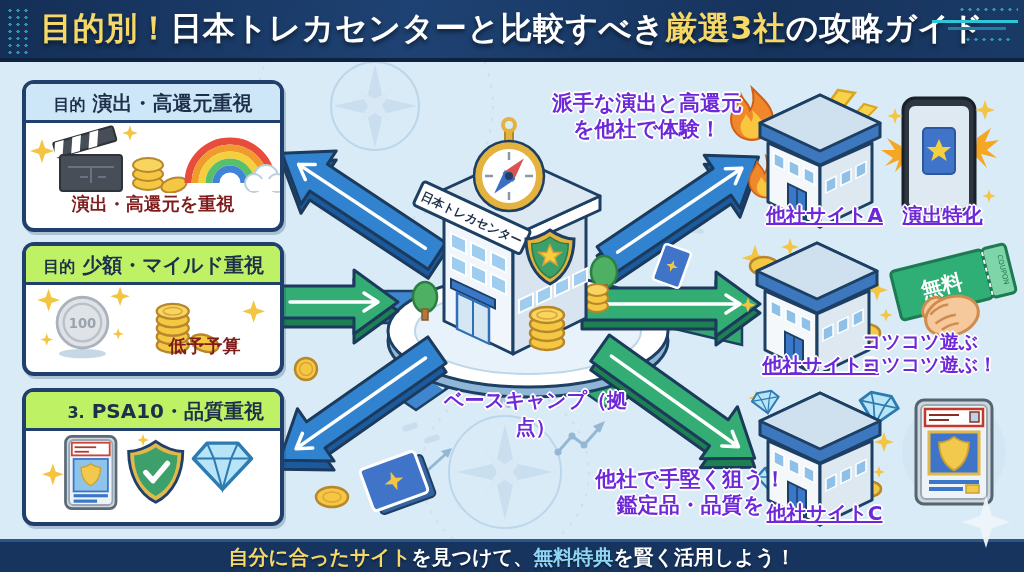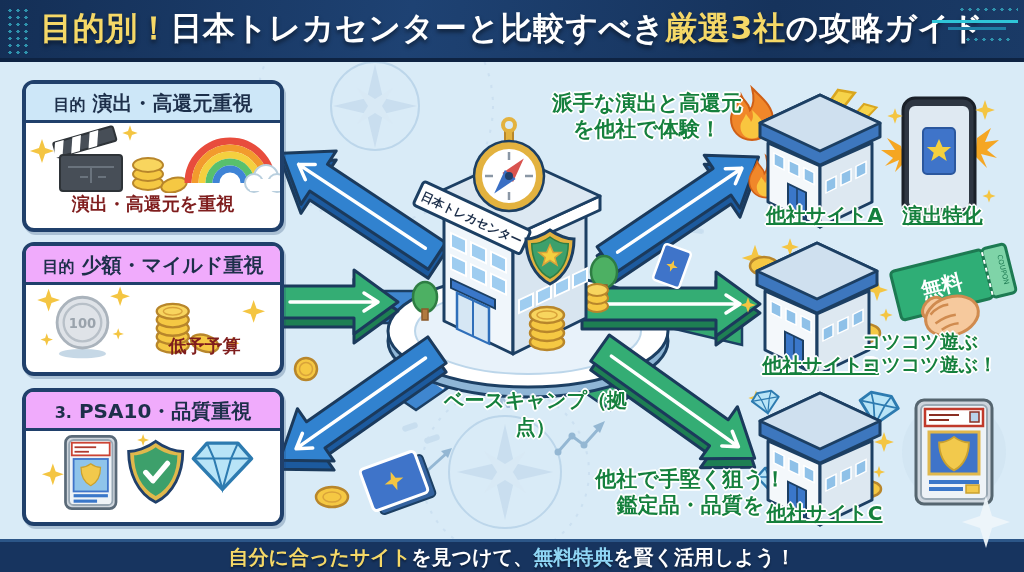--- a/index.html
+++ b/index.html
@@ -30,28 +30,28 @@
   .dots{background-image:radial-gradient(#2f93ad 1.5px,transparent 1.6px);
     background-size:8px 7px;}
   
   .box{position:absolute;left:22px;width:262px;background:#fff;z-index:10;
     border:4px solid #20406b;border-radius:12px;box-sizing:border-box;
     box-shadow:2px 3px 0 rgba(32,64,107,.25);}
   .box-header{border-bottom:3px solid #20406b;border-radius:7px 7px 0 0;
     text-align:center;font-weight:900;color:#1d2f4a;padding:8px 16px 6px;
     font-size:20px;line-height:1.1;white-space:nowrap;}
   .hdr-blue{background:#cde7f8;}
-  .hdr-green{background:#f0abfc;}
+  .hdr-green{background:#bef264;text-align:right;}
   .box-prefix{font-size:16px;margin-right:7px;}
   .box-body{position:relative;}
   .box-caption{position:absolute;left:0;right:0;bottom:4px;text-align:center;
     font-weight:900;font-size:18px;color:#7f1d1d;}
   .box2-caption{left:104px;right:1px;bottom:6px;}
   
-  .lbl{position:absolute;z-index:12;font-weight:900;color:#15803d;text-align:center;
+  .lbl{position:absolute;z-index:12;font-weight:900;color:#6d28d9;text-align:center;
     text-shadow:-2px 0 0 rgba(255,255,255,.95),2px 0 0 rgba(255,255,255,.95),
       0 -2px 0 rgba(255,255,255,.95),0 2px 0 rgba(255,255,255,.95),
       -1px -1px 0 #fff,1px 1px 0 #fff,1px -1px 0 #fff,-1px 1px 0 #fff;}
   .site-lbl{font-size:20px;width:165px;text-decoration:underline;}
   .callout{font-size:21px;line-height:1.25;}
   .note{font-size:19px;line-height:1.2;text-align:left;}
   .base-lbl{font-size:20px;width:215px;margin-left:10px;}
   #bg-svg{position:absolute;top:0;left:0;z-index:5;}
   #corner-sparkle{position:absolute;z-index:30;}
 </style>

